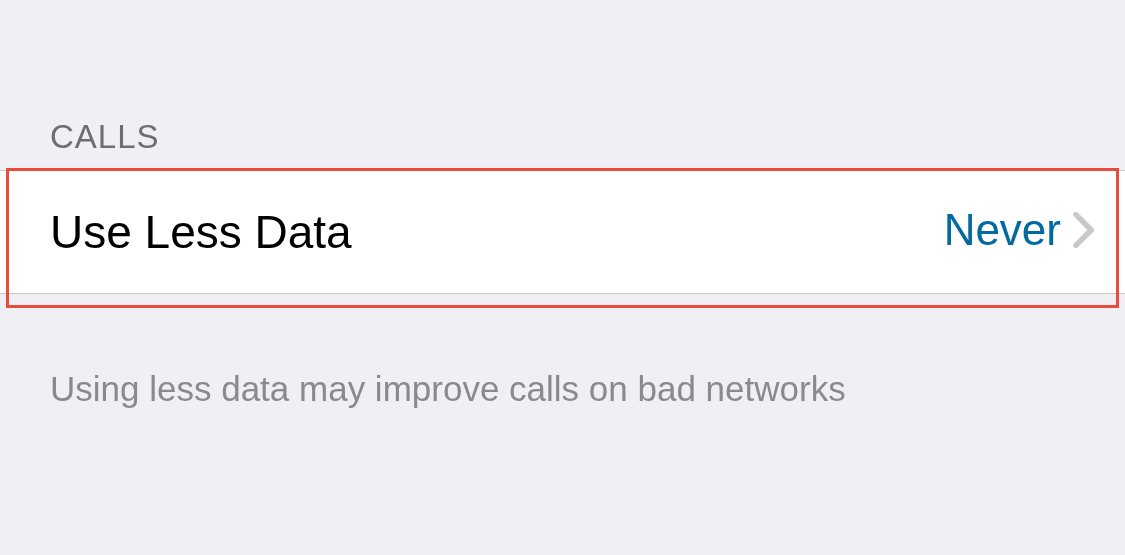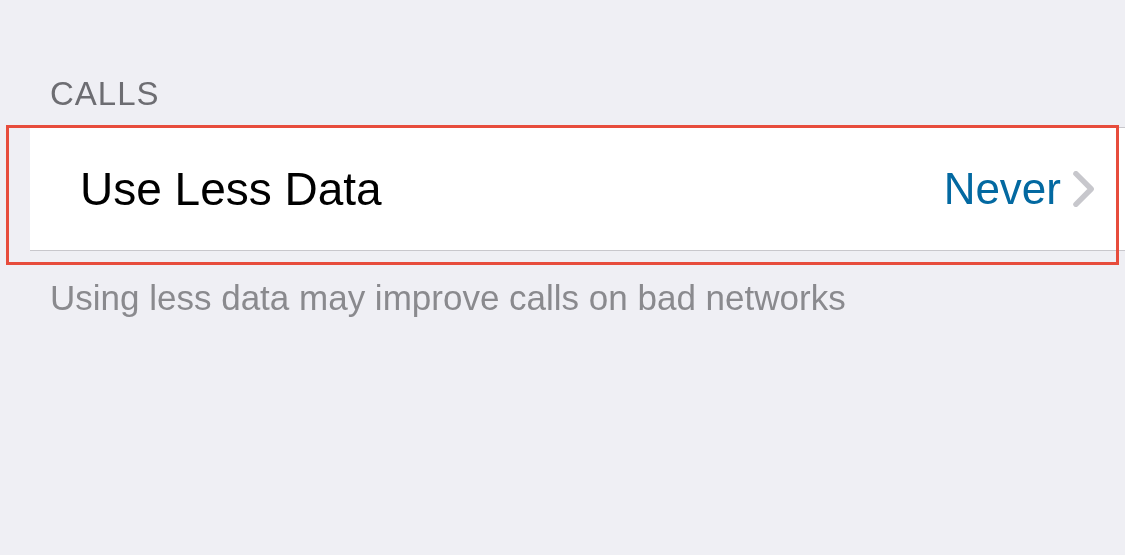--- a/index.html
+++ b/index.html
@@ -12,39 +12,38 @@
       background-color: #efeff4;
       width: 1125px;
       height: 555px;
       overflow: hidden;
     }
     .container {
       width: 100%;
       height: 100%;
     }
     .section-header {
-      padding: 75px 50px 14px 50px;
+      padding: 118px 50px 14px 50px;
       font-size: 33px;
       color: #6d6d72;
       letter-spacing: 1px;
       text-transform: uppercase;
     }
     .settings-row-wrapper {
       position: relative;
     }
     .settings-row {
       background-color: #ffffff;
       border-top: 1px solid #c8c7cc;
       border-bottom: 1px solid #c8c7cc;
       display: flex;
-      align-items: center;
+      align-items: flex-start;
       justify-content: space-between;
       padding: 34px 30px 34px 50px;
       position: relative;
-      margin-left: 30px;
     }
     .highlight-box {
       position: absolute;
       top: -2px;
       left: 6px;
       right: 6px;
       bottom: -14px;
       border: 3px solid #e74c3c;
       pointer-events: none;
       z-index: 10;
@@ -71,20 +70,21 @@
     }
     .chevron svg {
       width: 22px;
       height: 36px;
     }
     .section-footer {
       padding: 24px 50px 0 50px;
       font-size: 35px;
       color: #8a8a8e;
       line-height: 1.3;
+      margin-top: 48px;
     }
   </style>
 </head>
 <body>
 
 <div class="container">
   <div class="section-header">CALLS</div>
 
   <div class="settings-row-wrapper">
     <div class="settings-row">

